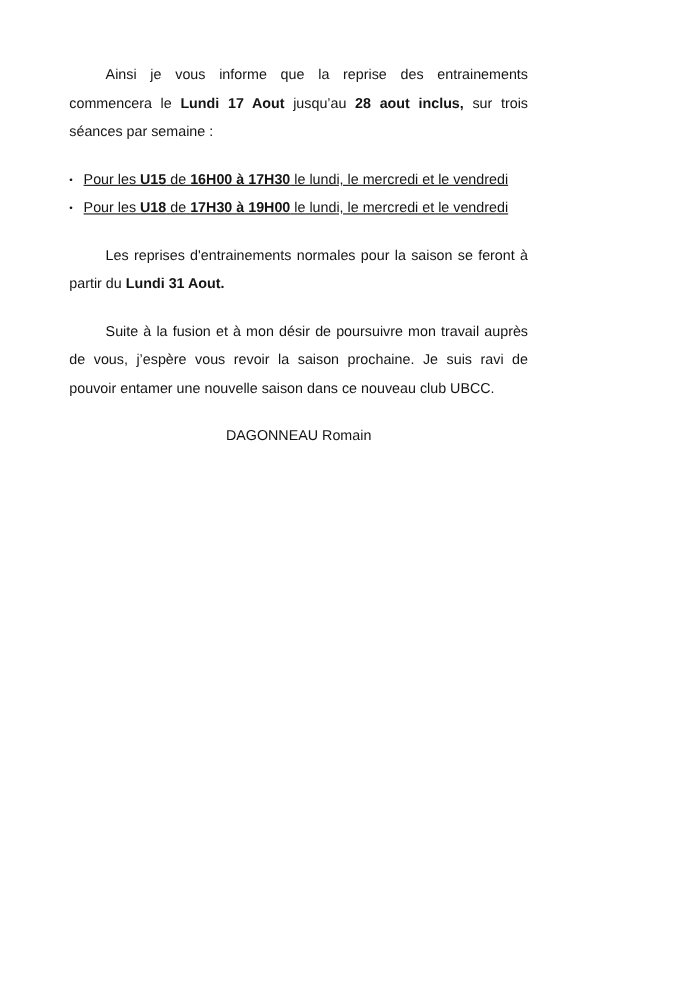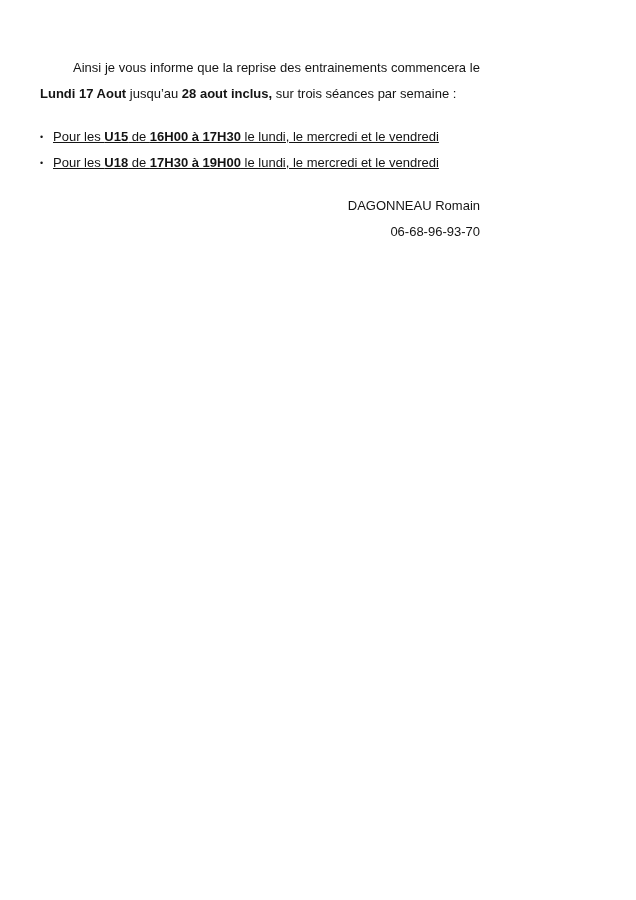--- a/index.html
+++ b/index.html
@@ -8,21 +8,21 @@
   body {
     width: 636px;
     height: 900px;
     background: var(--bg);
     color: var(--fg);
     font-family: "Liberation Sans", sans-serif;
   }
   .page {
     width: 540px;
     height: 900px;
-    padding: 55px 60px 0 40px;
+    padding: 55px 60px 0 63px;
     font-size: 13px;
     line-height: 26px;
     overflow: hidden;
   }
   .para { margin: 0 0 17px 0; }
   .indent { text-indent: 33px; }
   .justify { text-align: justify; }
   .b { font-weight: 700; }
   ul.bullets {
     list-style: none;
@@ -30,42 +30,43 @@
     padding: 0;
   }
   ul.bullets li { display: flex; }
   .marker {
     flex: 0 0 13px;
     width: 13px;
     font-size: 9px;
     line-height: 26px;
   }
   .btext { flex: 1; text-decoration: underline; }
-  .signature { text-align: right; }
+  .signature { text-align: center; }
   .sig-line { margin: 0; }
 </style>
 </head>
 <body>
 
 <div class="page">
 
   <p class="para indent justify"><span>Ainsi je vous informe que la reprise des entrainements commencera le </span><span class="b">Lundi 17 Aout</span><span> jusqu’au </span><span class="b">28 aout inclus,</span><span> sur trois séances par semaine :</span></p>
 
   <ul class="bullets">
     <li>
       <span class="marker">•</span>
       <span class="btext"><span>Pour les </span><span class="b">U15</span><span> de </span><span class="b">16H00 à 17H30</span><span> le lundi, le mercredi et le vendredi</span></span>
     </li>
     <li>
       <span class="marker">•</span>
       <span class="btext"><span>Pour les </span><span class="b">U18</span><span> de </span><span class="b">17H30 à 19H00</span><span> le lundi, le mercredi et le vendredi</span></span>
     </li>
   </ul>
 
+  <p class="para indent justify"><span>Les reprises d'entrainements normales pour la saison se feront à partir du </span><span class="b">Lundi 31 Aout.</span></p>
 
+  <p class="para indent justify"><span>Suite à la fusion et à mon désir de poursuivre mon travail auprès de vous, j’espère vous revoir la saison prochaine. Je suis ravi de pouvoir entamer une nouvelle saison dans ce nouveau club UBCC.</span></p>
 
 
   <div class="signature">
     <p class="sig-line">DAGONNEAU Romain</p>
-    <p class="sig-line">06-68-96-93-70</p>
   </div>
 
 </div>
 
 </body></html>

